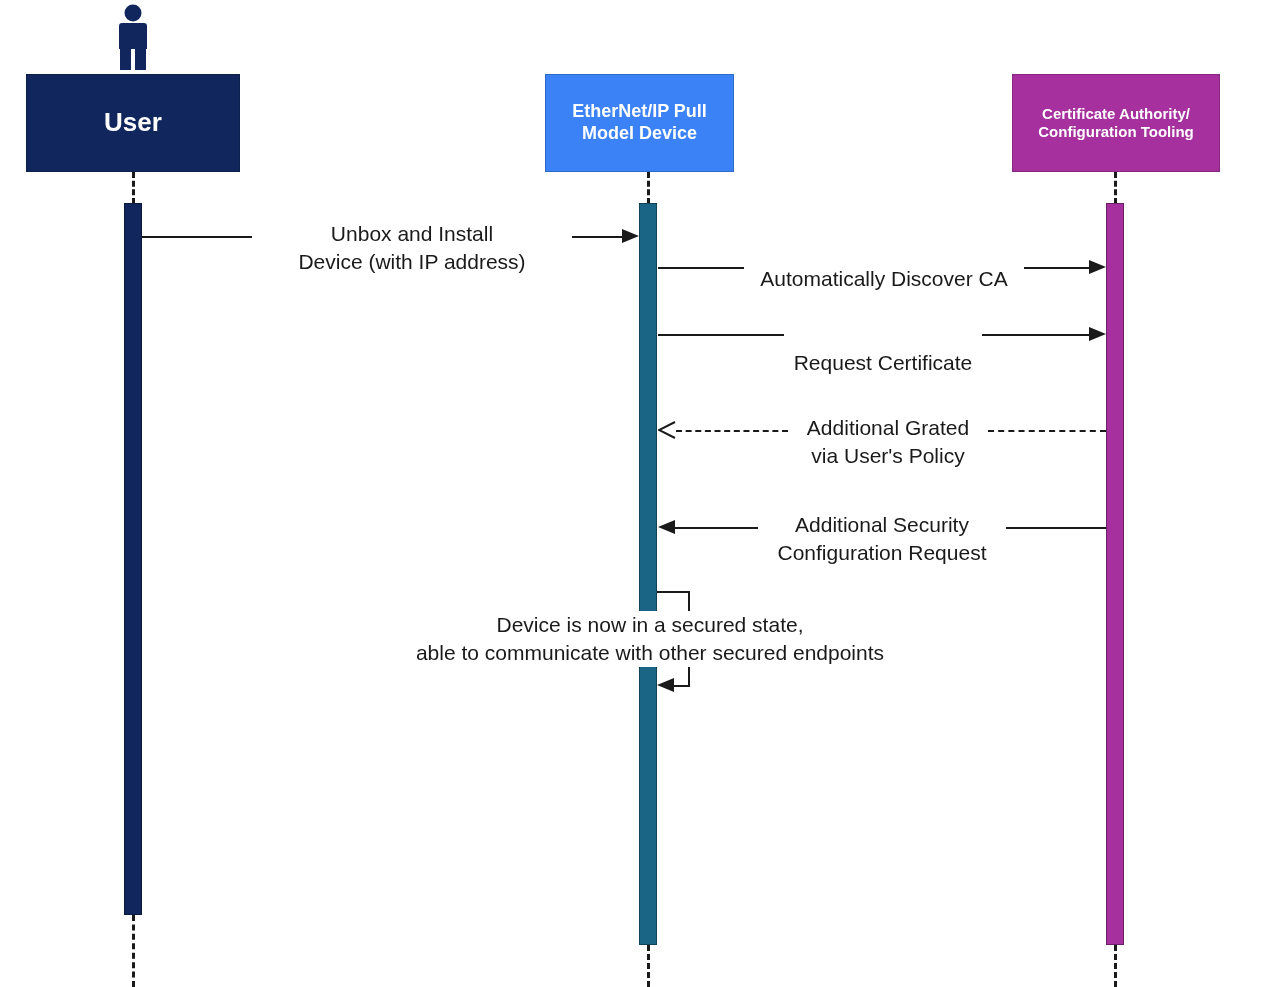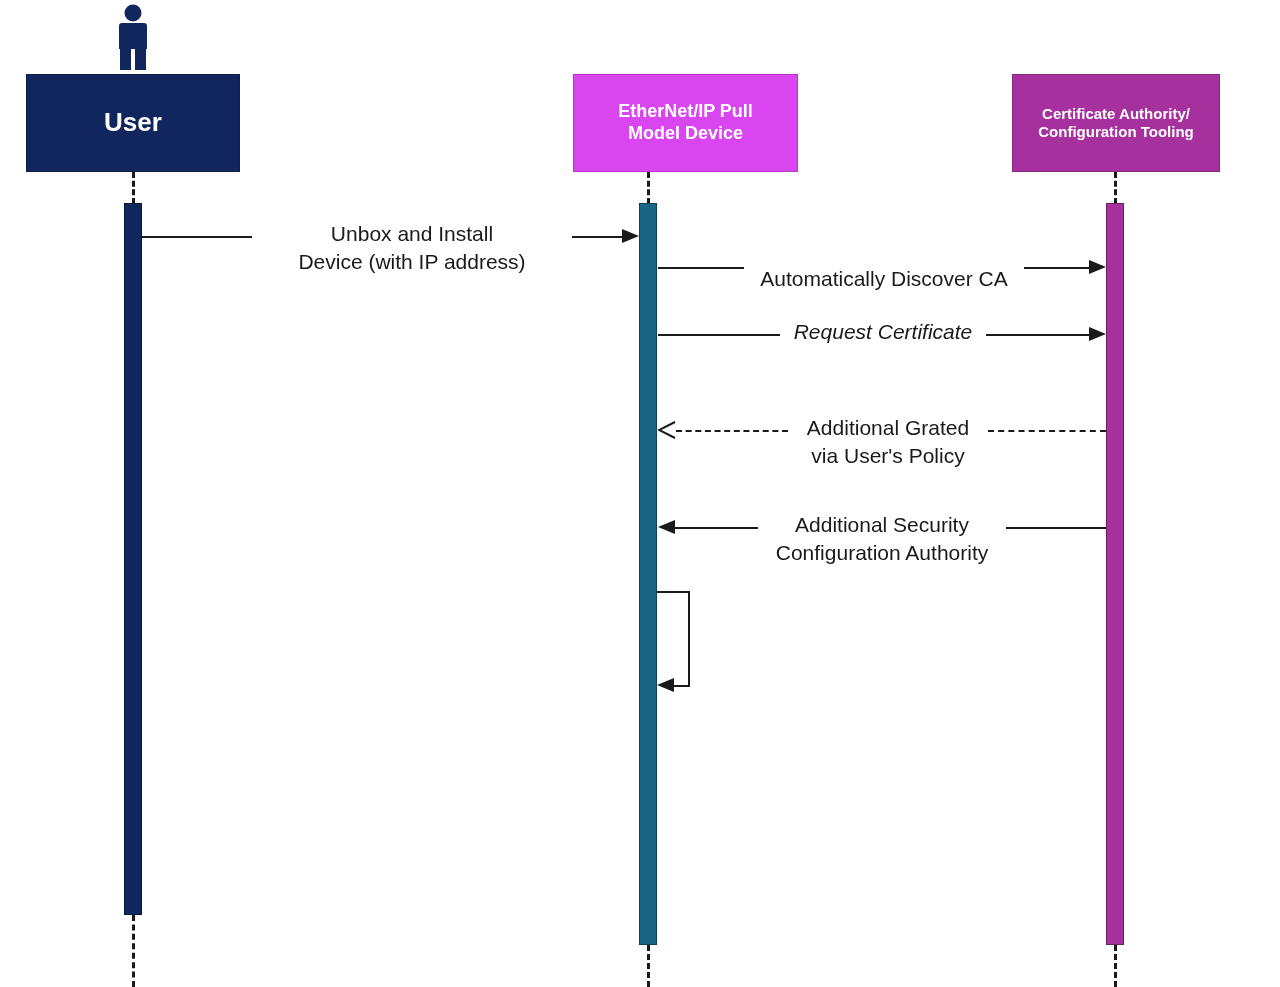--- a/index.html
+++ b/index.html
@@ -50,23 +50,23 @@
     white-space: pre-line;
   }
   #box-user {
     left: 26px;
     width: 214px;
     background: #10265c;
     font-size: 26px;
     justify-content: center;
   }
   #box-device {
-    left: 573px;
-    width: 225px;
-    background: #d946ef;
+    left: 545px;
+    width: 189px;
+    background: #3b82f6;
     font-size: 18px;
   }
   #box-ca {
     left: 1012px;
     width: 208px;
     background: #a5309e;
     font-size: 15px;
   }
 
   
@@ -219,42 +219,44 @@
     <div class="seg" style="left:1018px; width:71px;"></div>
     <div class="arrow-head right" style="left:1089px;"></div>
   </div>
   <div class="msg-label" style="left:744px; top:253px; width:280px;">Automatically Discover CA</div>
 
   <div class="msg" style="left:0; top:334px;">
     <div class="seg" style="left:658px; width:126px;"></div>
     <div class="seg" style="left:982px; width:107px;"></div>
     <div class="arrow-head right" style="left:1089px;"></div>
   </div>
-  <div class="msg-label" style="left:780px; top:306px; width:206px;font-style:italic;">Request Certificate</div>
+  <div class="msg-label" style="left:780px; top:337px; width:206px;">Request Certificate</div>
 
   <div class="msg" style="left:0; top:430px;">
     <div class="seg dashed" style="left:676px; width:112px;"></div>
     <div class="seg dashed" style="left:988px; width:118px;"></div>
     <div class="arrow-open" style="left:658px;">
       <svg width="18" height="18" viewBox="0 0 18 18" xmlns="http://www.w3.org/2000/svg">
         <path d="M17 1 L1 9 L17 17" fill="none" stroke="#1a1a1a" stroke-width="2"></path>
       </svg>
     </div>
   </div>
   <div class="msg-label" style="left:788px; top:402px; width:200px;">Additional Grated
 via User's Policy</div>
 
   <div class="msg" style="left:0; top:527px;">
     <div class="seg" style="left:675px; width:87px;"></div>
     <div class="seg" style="left:1002px; width:104px;"></div>
     <div class="arrow-head left" style="left:658px;"></div>
   </div>
   <div class="msg-label" style="left:758px; top:499px; width:248px;">Additional Security
-Configuration Authority</div>
+Configuration Request</div>
 
   <div class="self-loop" style="left:0; top:0;">
     <div class="h-top" style="left:657px; top:591px; width:33px;"></div>
     <div class="v-right" style="left:688px; top:591px; height:94px;"></div>
     <div class="h-bottom" style="left:670px; top:685px; width:20px;"></div>
     <div class="arrow-head left" style="left:657px; top:678px;"></div>
   </div>
+  <div class="self-note" style="left:320px; top:611px; width:660px;">Device is now in a secured state,
+able to communicate with other secured endpoints</div>
 
 </div>
 
 </body></html>

